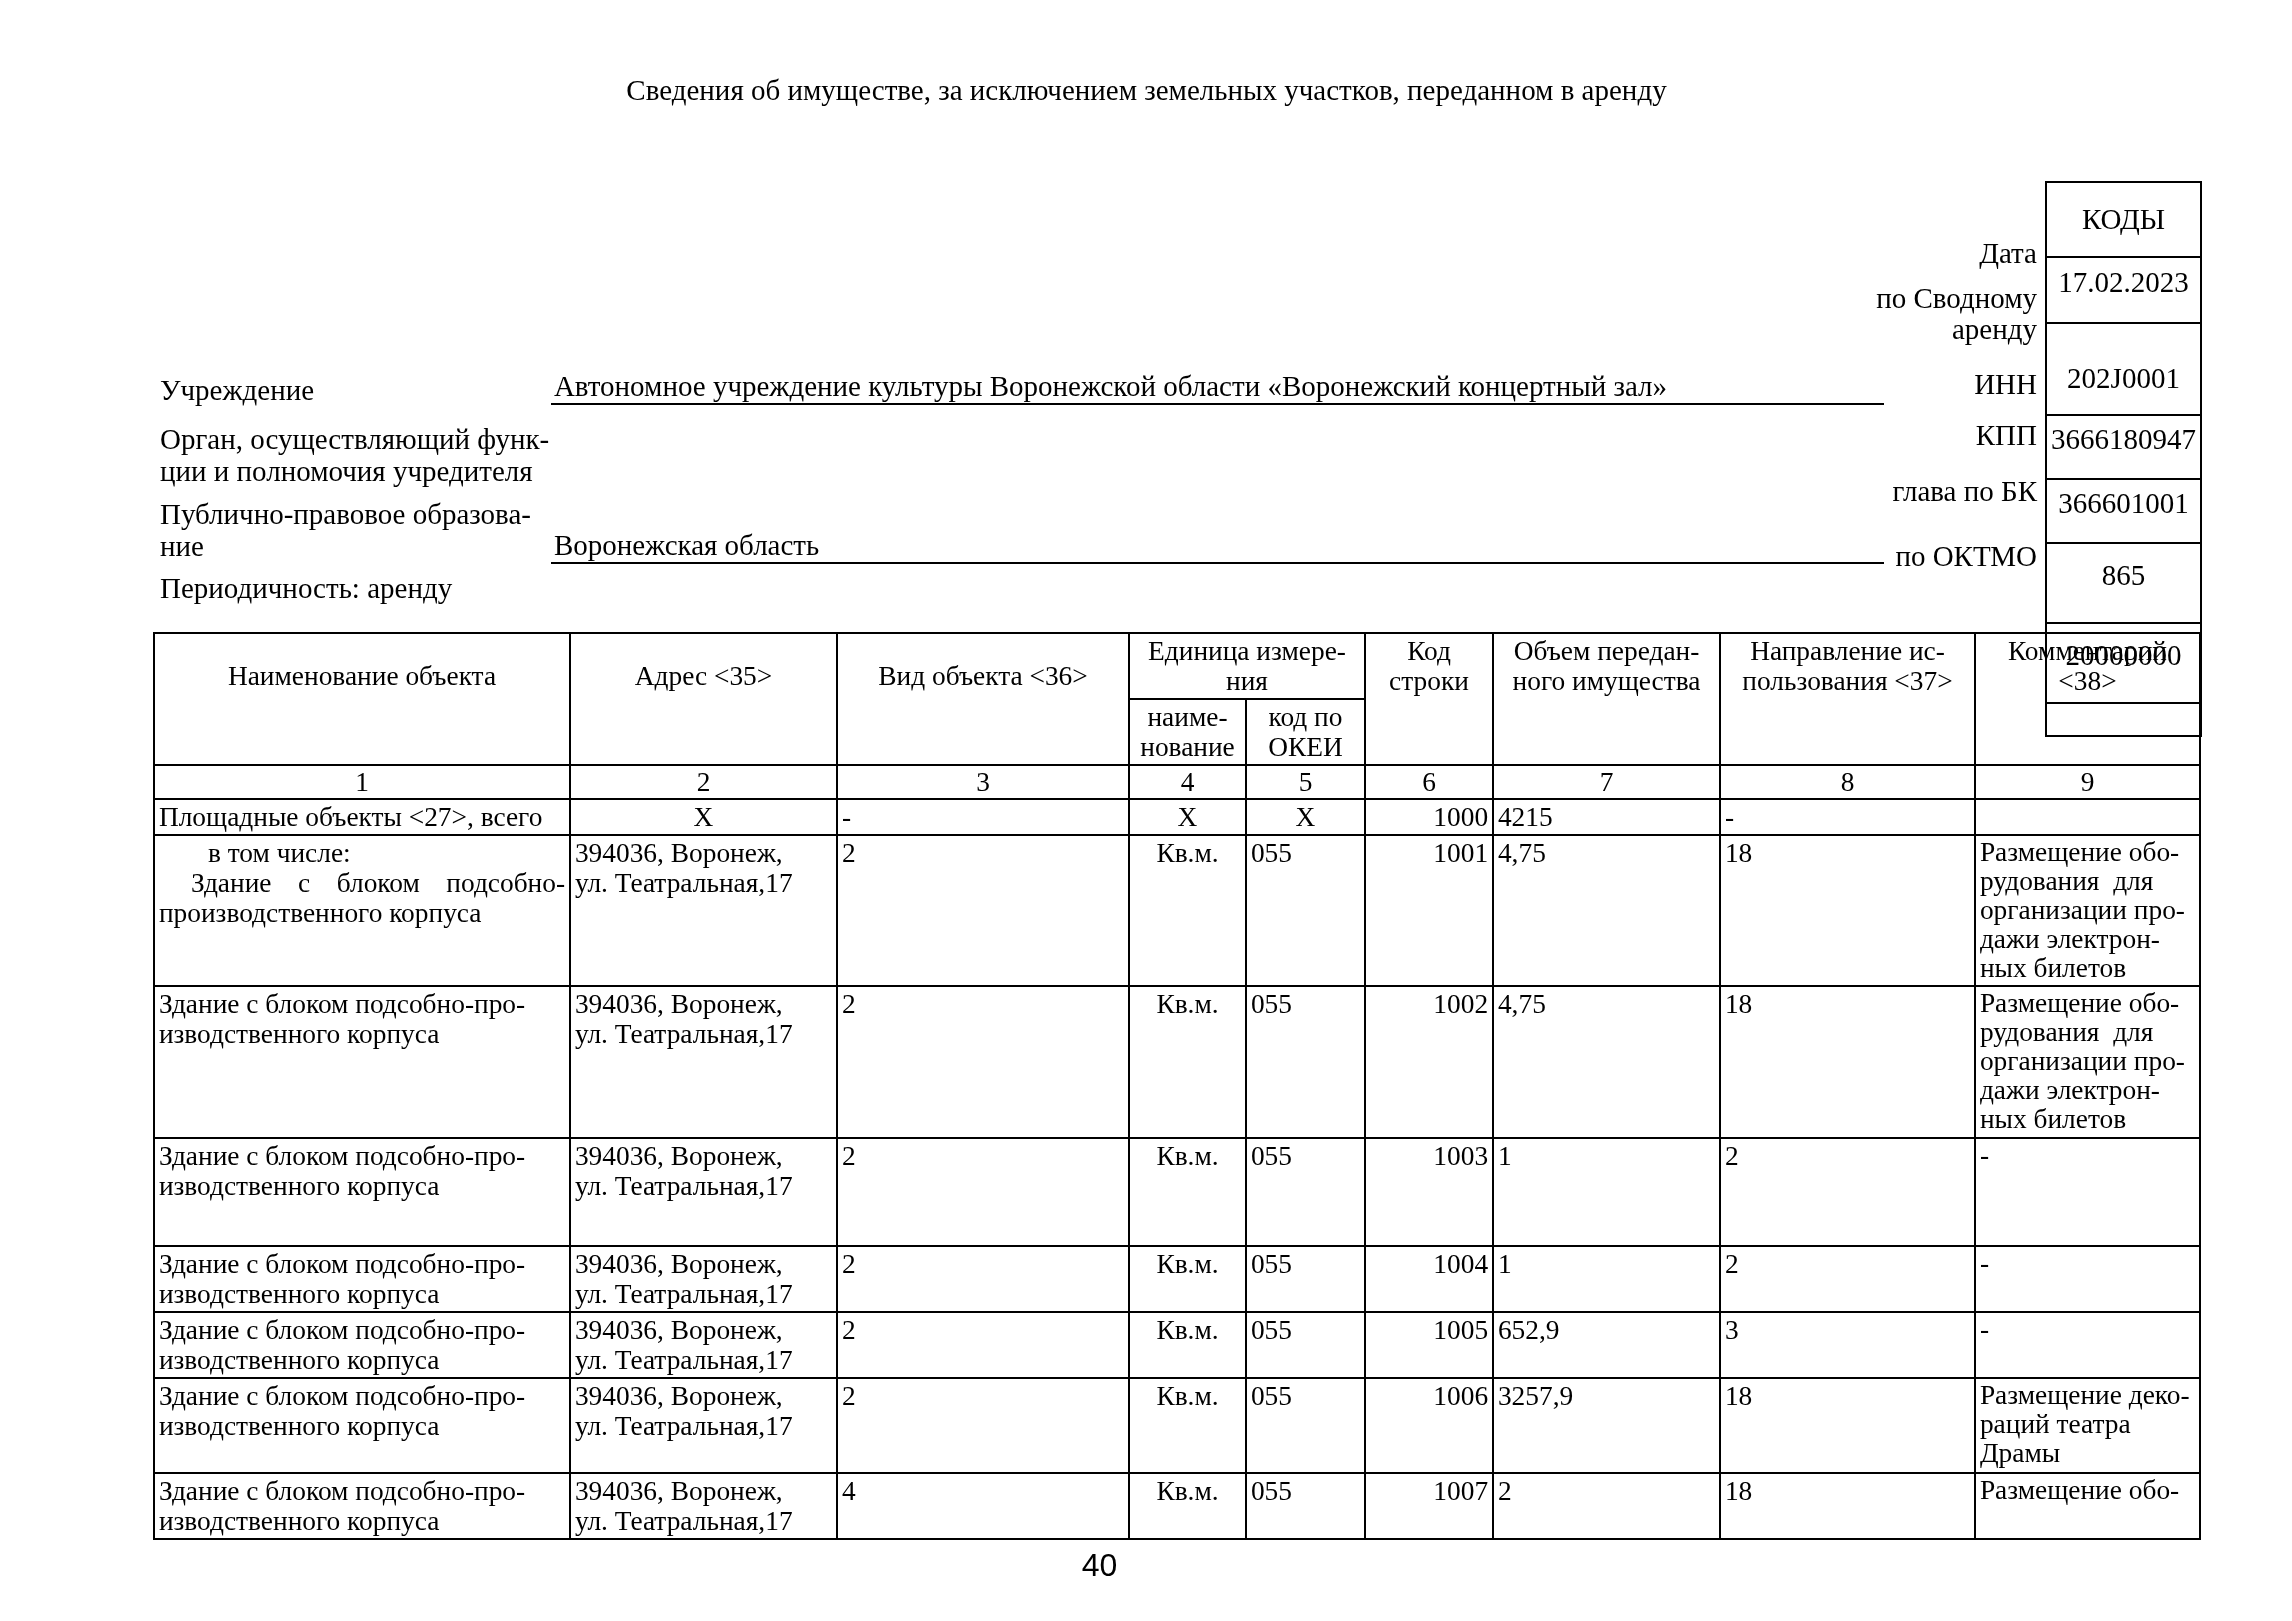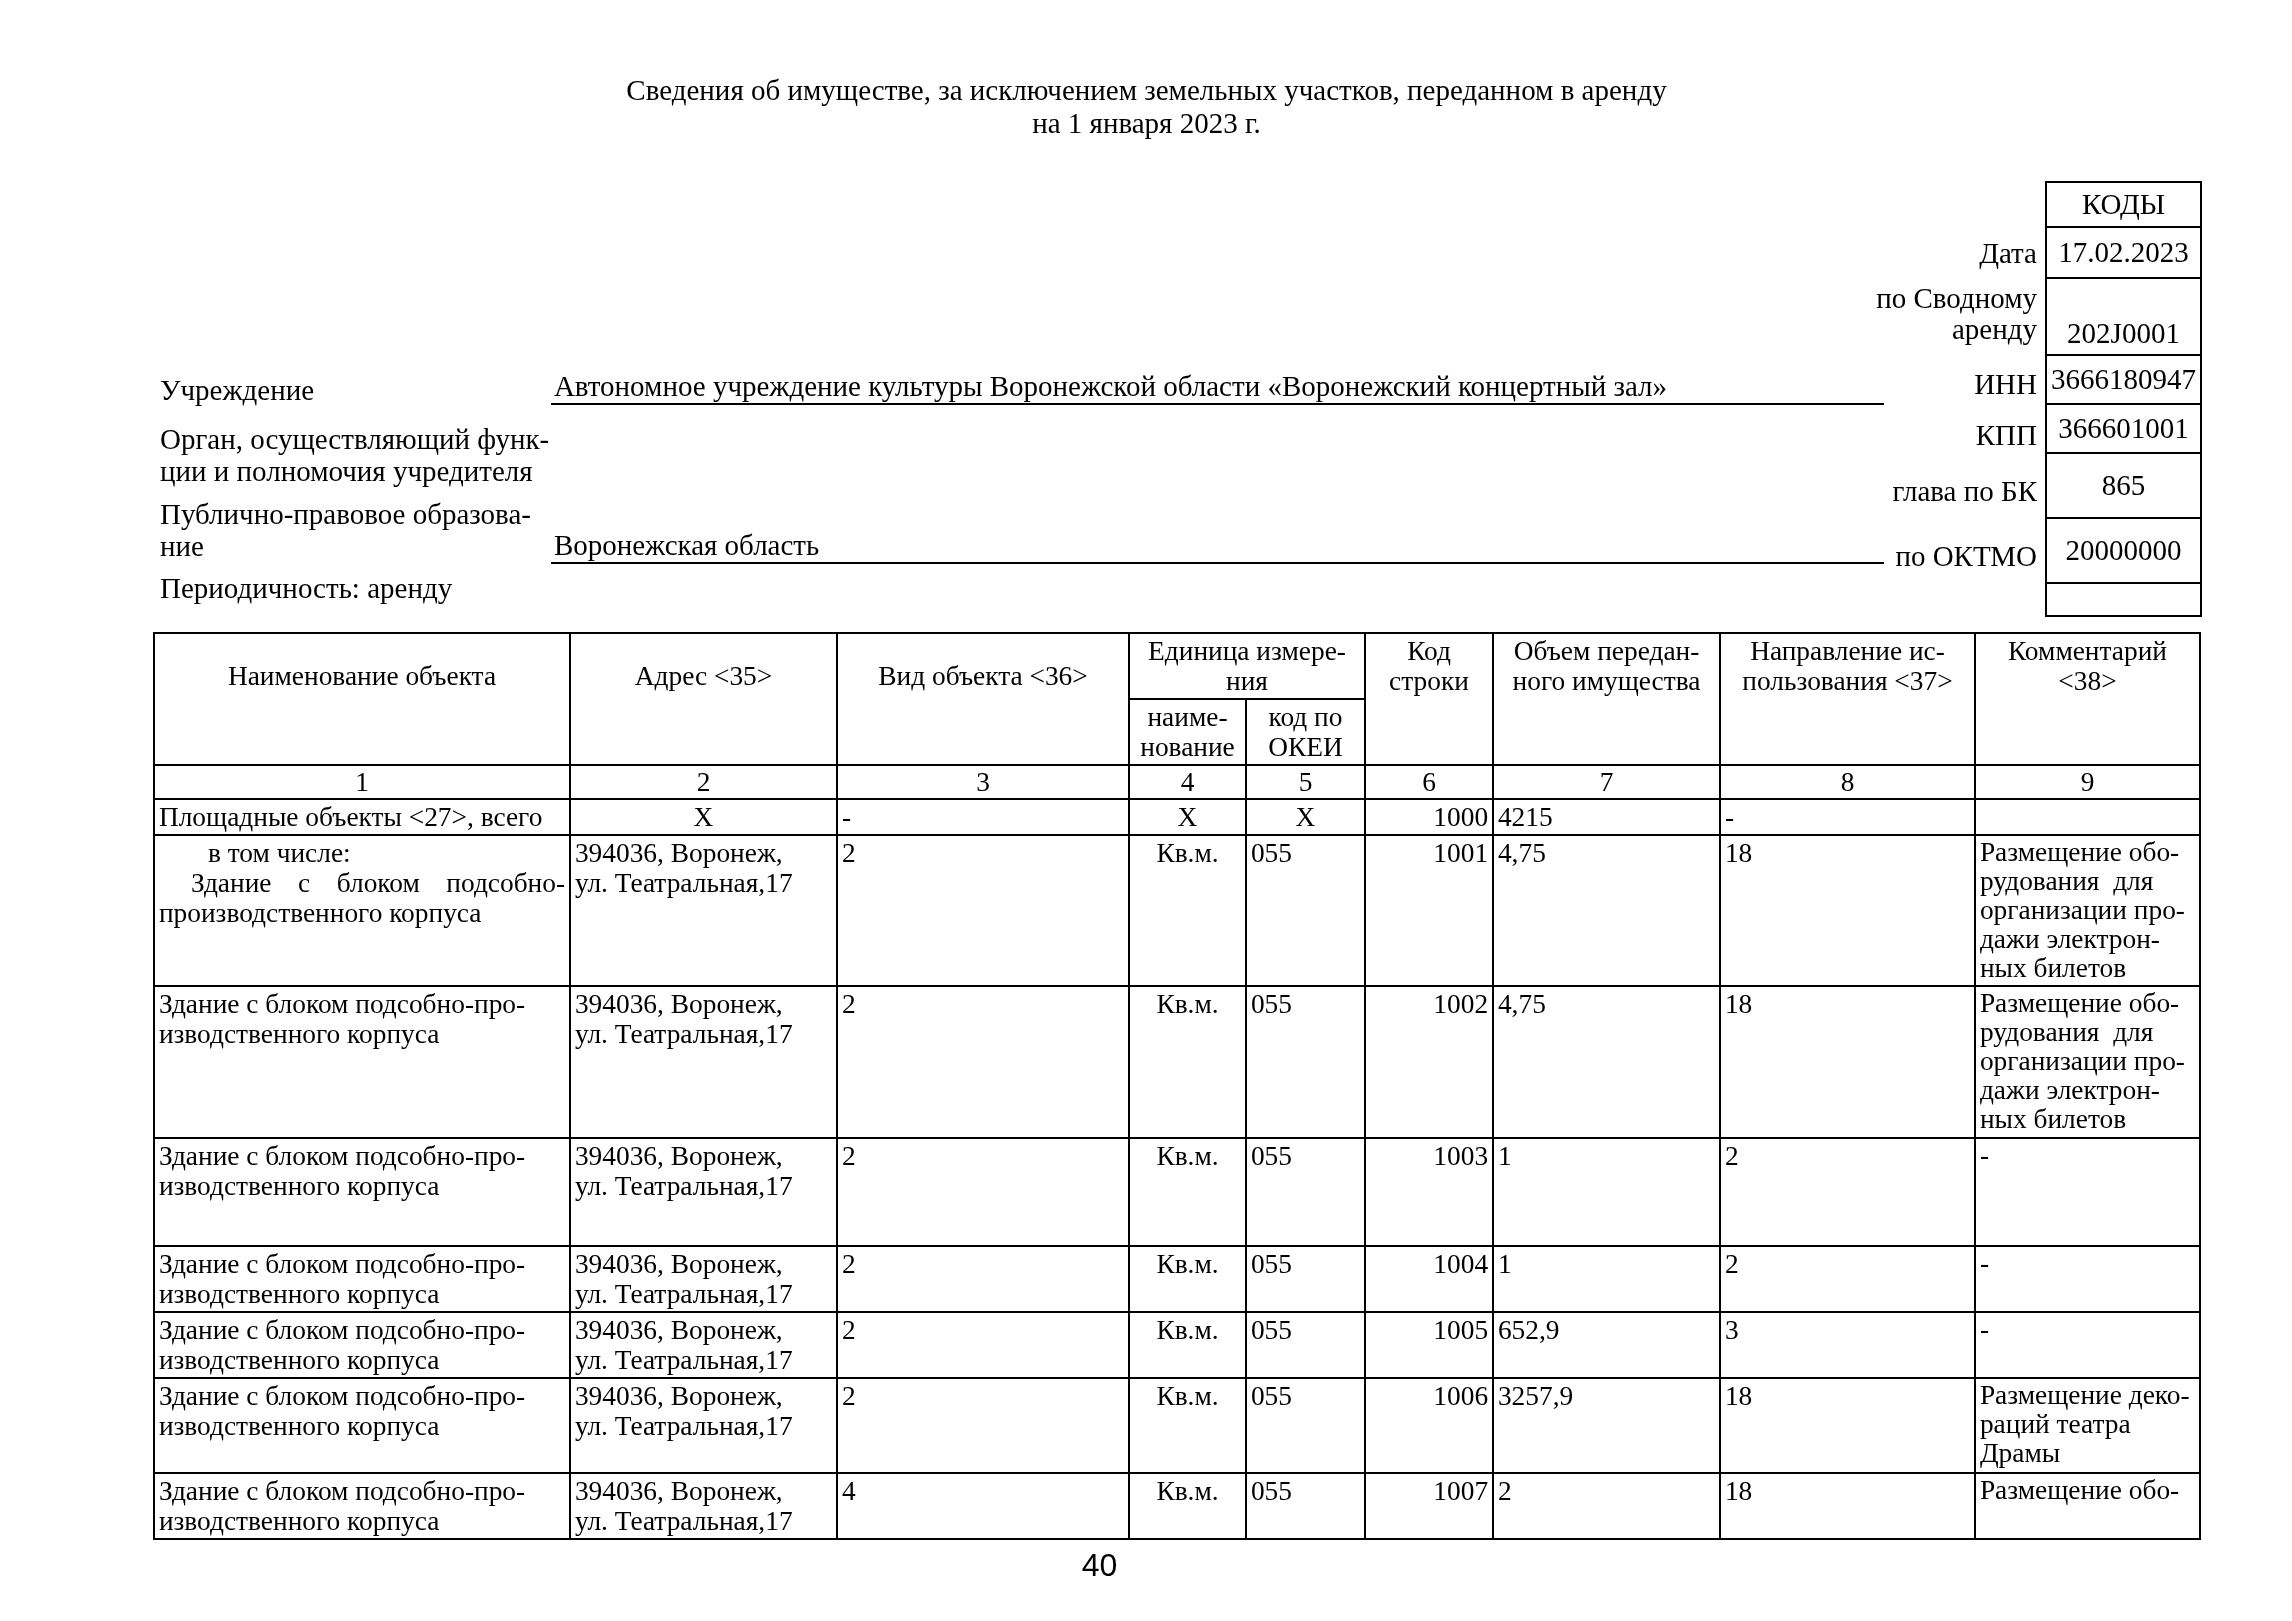--- a/index.html
+++ b/index.html
@@ -5,21 +5,21 @@
   html,body { margin:0; padding:0; background:#fff; }
   .page {
     position:relative; width:2293px; height:1621px; background:#ffffff;
     font-family:"Liberation Serif","DejaVu Serif",serif; color:#000;
     font-size:29px; line-height:33px; overflow:hidden;
   }
   .title { position:absolute; left:0; top:74px; width:2293px; text-align:center; }
 
   
   .codes-box { position:absolute; left:2045px; top:181px; width:153px; border:2px solid #000; }
-  .codes-box .crow { display:flex; align-items:center; justify-content:center; border-top:2px solid #000; text-align:left; }
+  .codes-box .crow { display:flex; align-items:center; justify-content:center; border-top:2px solid #000; text-align:left;margin-top:15px; }
   .codes-box .crow:first-child { border-top:none; }
   .crow.h44{height:43px} .crow.h50{height:49px} .crow.h79{height:77px}
   .crow.h48{height:47px} .crow.h64{height:63px} .crow.h32{height:31px}
   .crow.bottom { align-items:flex-end; padding-bottom:3.9px; box-sizing:border-box; }
   .code-label { position:absolute; right:256px; text-align:right; line-height:31px; white-space:pre-wrap; }
 
   
   .field-label { position:absolute; left:160px; line-height:32px; white-space:pre-wrap; }
   .field-value { position:absolute; left:551px; width:1333px; height:35px; border-bottom:2px solid #000; padding-left:2.9px; box-sizing:border-box; }
 
@@ -47,21 +47,20 @@
   .page-number { position:absolute; left:0; top:1549px; width:2199px; text-align:center;
                  font-family:"Liberation Sans","DejaVu Sans",sans-serif; font-size:32px; }
 </style>
 </head>
 <body>
 
 <div class="page">
 
   <div class="title">
     <div>Сведения об имуществе, за исключением земельных участков, переданном в аренду</div>
-    <div>на 1 января 2023 г.</div>
   </div>
 
   <div class="codes-box">
     <div class="crow h44">КОДЫ</div>
     <div class="crow h50">17.02.2023</div>
     <div class="crow h79 bottom">202J0001</div>
     <div class="crow h48">3666180947</div>
     <div class="crow h48">366601001</div>
     <div class="crow h64">865</div>
     <div class="crow h64">20000000</div>

